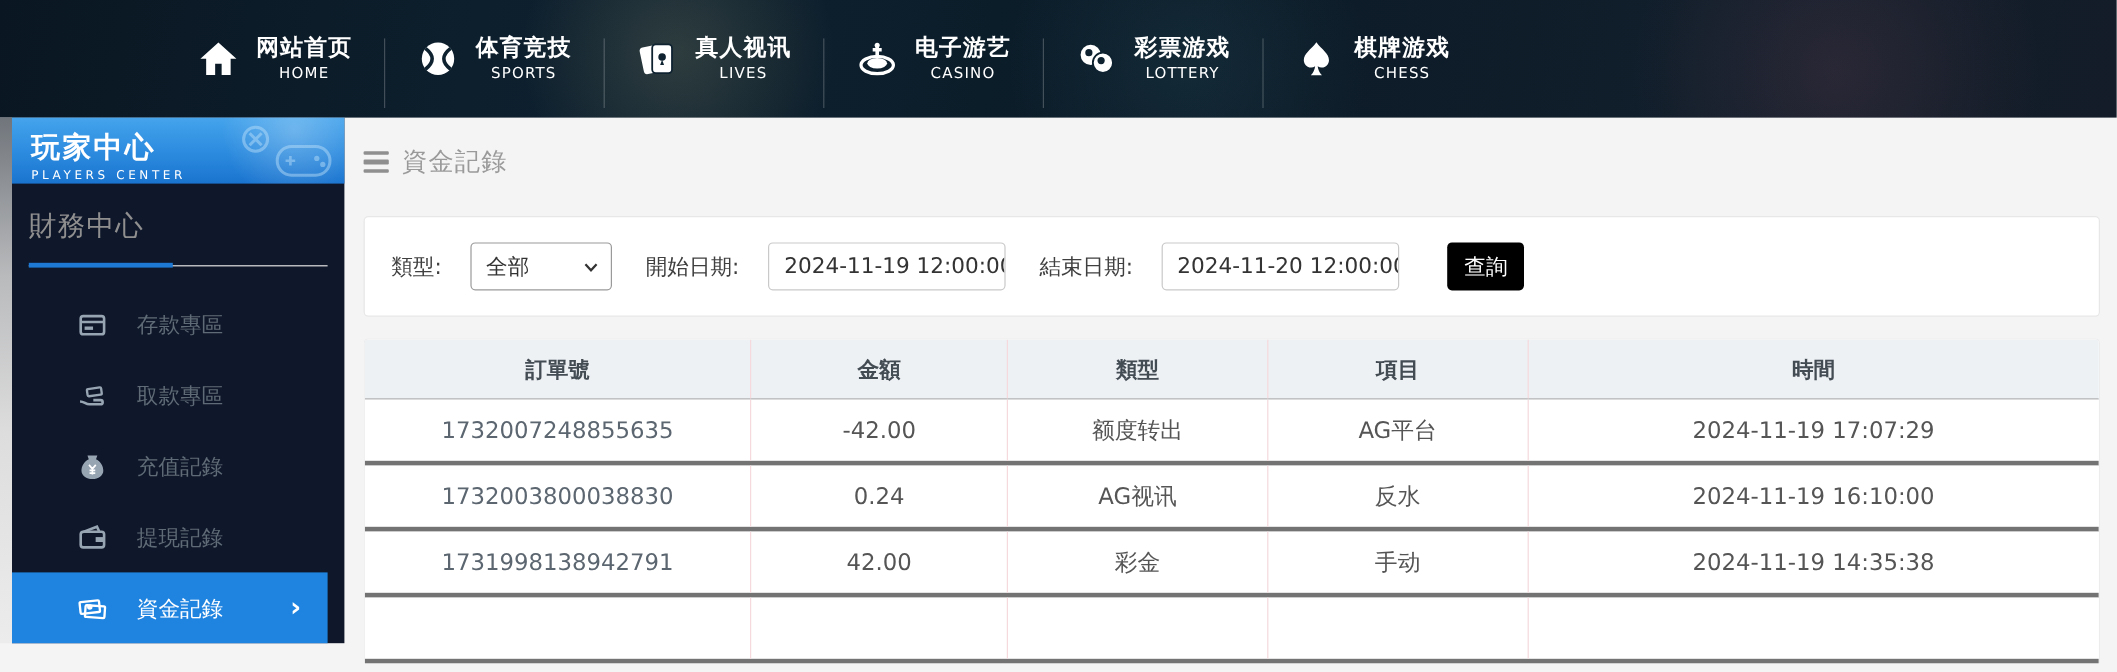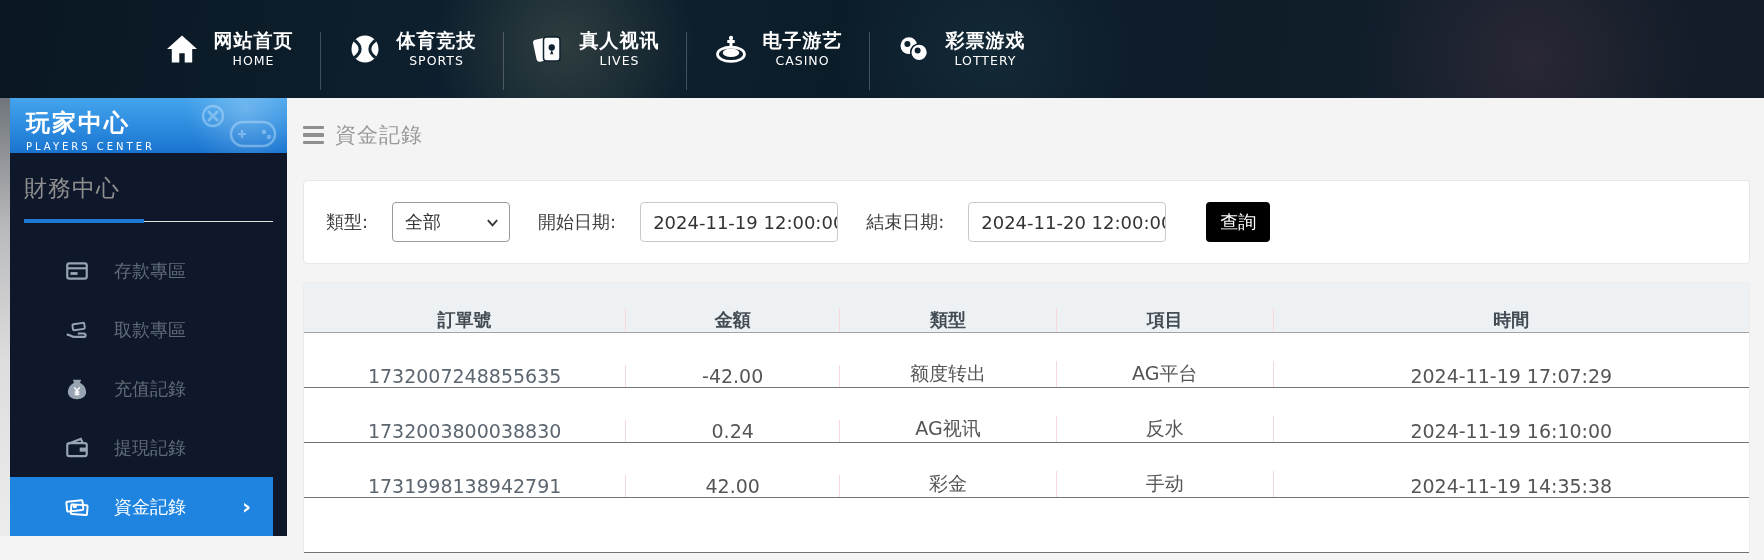--- a/index.html
+++ b/index.html
@@ -84,23 +84,23 @@
     font-family:"DejaVu Sans","Liberation Sans",sans-serif;
   }
   .query-btn{
     width:64px; height:40px; margin-left:20px; border:none; border-radius:4px;
     background:#000000; color:#fff; font-size:18px; cursor:pointer;
     font-family:"DejaVu Sans","Liberation Sans",sans-serif;
   }
 
   
   .table-panel{ margin-top:18px; background:#fff; border-radius:4px 4px 0 0; overflow:hidden; border:1px solid #ececec; border-bottom:none; }
-  .t-row{ display:flex;align-items:flex-end; }
+  .t-row{ display:flex; }
   .t-head{ height:50px; background:#edf1f4; border-bottom:1px solid #a3a3a3; }
-  .t-body{ height:55px; background:#fff; border-bottom:1px solid #737373; }
+  .t-body{ height:55px; background:#fff; border-bottom:4px solid #737373; }
   .t-cell{
     display:flex; align-items:center; justify-content:center;
     border-right:1px solid #f5d9dc; font-size:19px; color:#555;
   }
   .t-cell:last-child{ border-right:none; }
   .t-head .t-cell{ font-weight:bold; font-size:18px; color:#434b53; }
   .c1{ width:22.3%; } .c2{ width:14.8%; } .c3{ width:15%; } .c4{ width:15%; } .c5{ width:32.9%; }
   .num{ color:#5c6670; }
 </style>
 </head>
@@ -153,20 +153,29 @@
   <div class="nav-item">
     <svg class="nav-icon" viewBox="0 0 24 24">
       <circle cx="8.6" cy="9.8" r="5.6" fill="#fff"></circle>
       <circle cx="7.6" cy="8.6" r="2" fill="#0e2230"></circle>
       <circle cx="15.4" cy="14.2" r="5.6" fill="#fff" stroke="#0e2230" stroke-width="1"></circle>
       <circle cx="14.4" cy="13" r="2" fill="#0e2230"></circle>
     </svg>
     <span class="nav-txt">
       <span class="nav-zh">彩票游戏</span>
       <span class="nav-en">LOTTERY</span>
+    </span>
+  </div>
+  <div class="nav-item">
+    <svg class="nav-icon" viewBox="0 0 24 24">
+      <path d="M12 2.8 C15 7 19 8.8 19 12.8 a4.1 4.1 0 0 1 -6.3 3.4 C13 18.2 13.6 19.6 15.1 21.2 h-6.2 C10.4 19.6 11 18.2 11.3 16.2 A4.1 4.1 0 0 1 5 12.8 C5 8.8 9 7 12 2.8 Z" fill="#fff"></path>
+    </svg>
+    <span class="nav-txt">
+      <span class="nav-zh">棋牌游戏</span>
+      <span class="nav-en">CHESS</span>
     </span>
   </div>
 </div>
 
 <div class="page">
   <div class="edge-strip"></div>
 
   <div class="sidebar">
     <div class="sb-header">
       <div class="sb-title">玩家中心</div>

